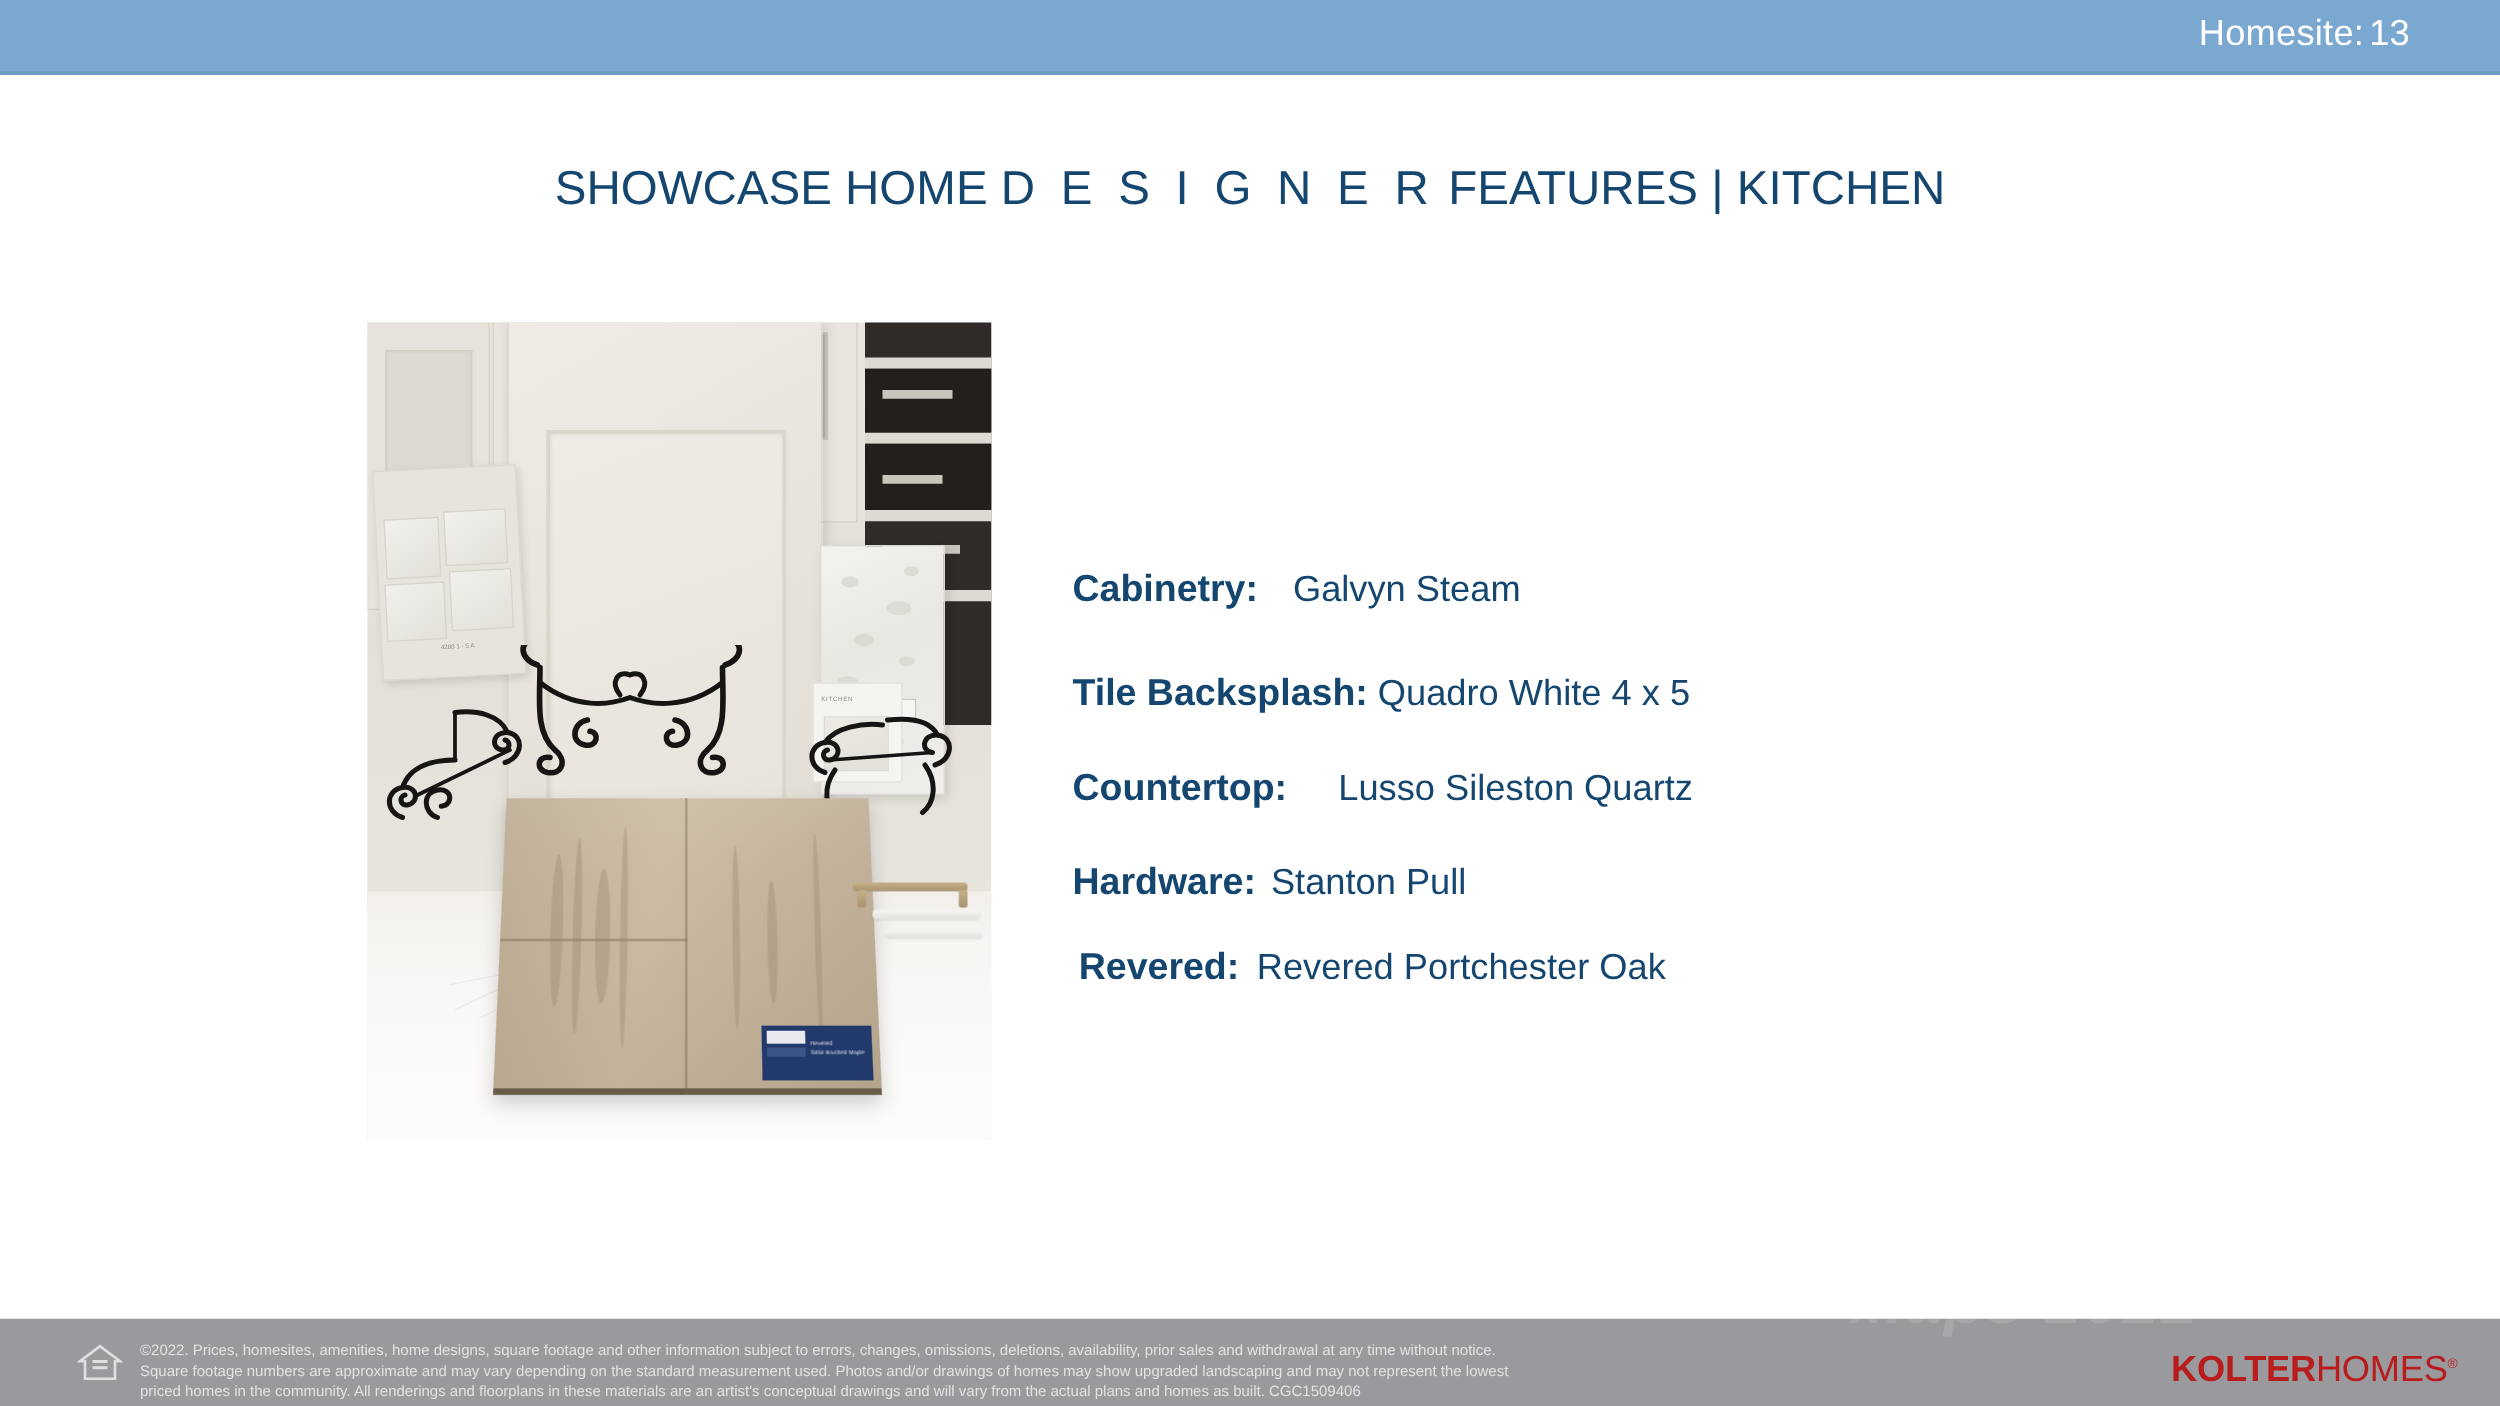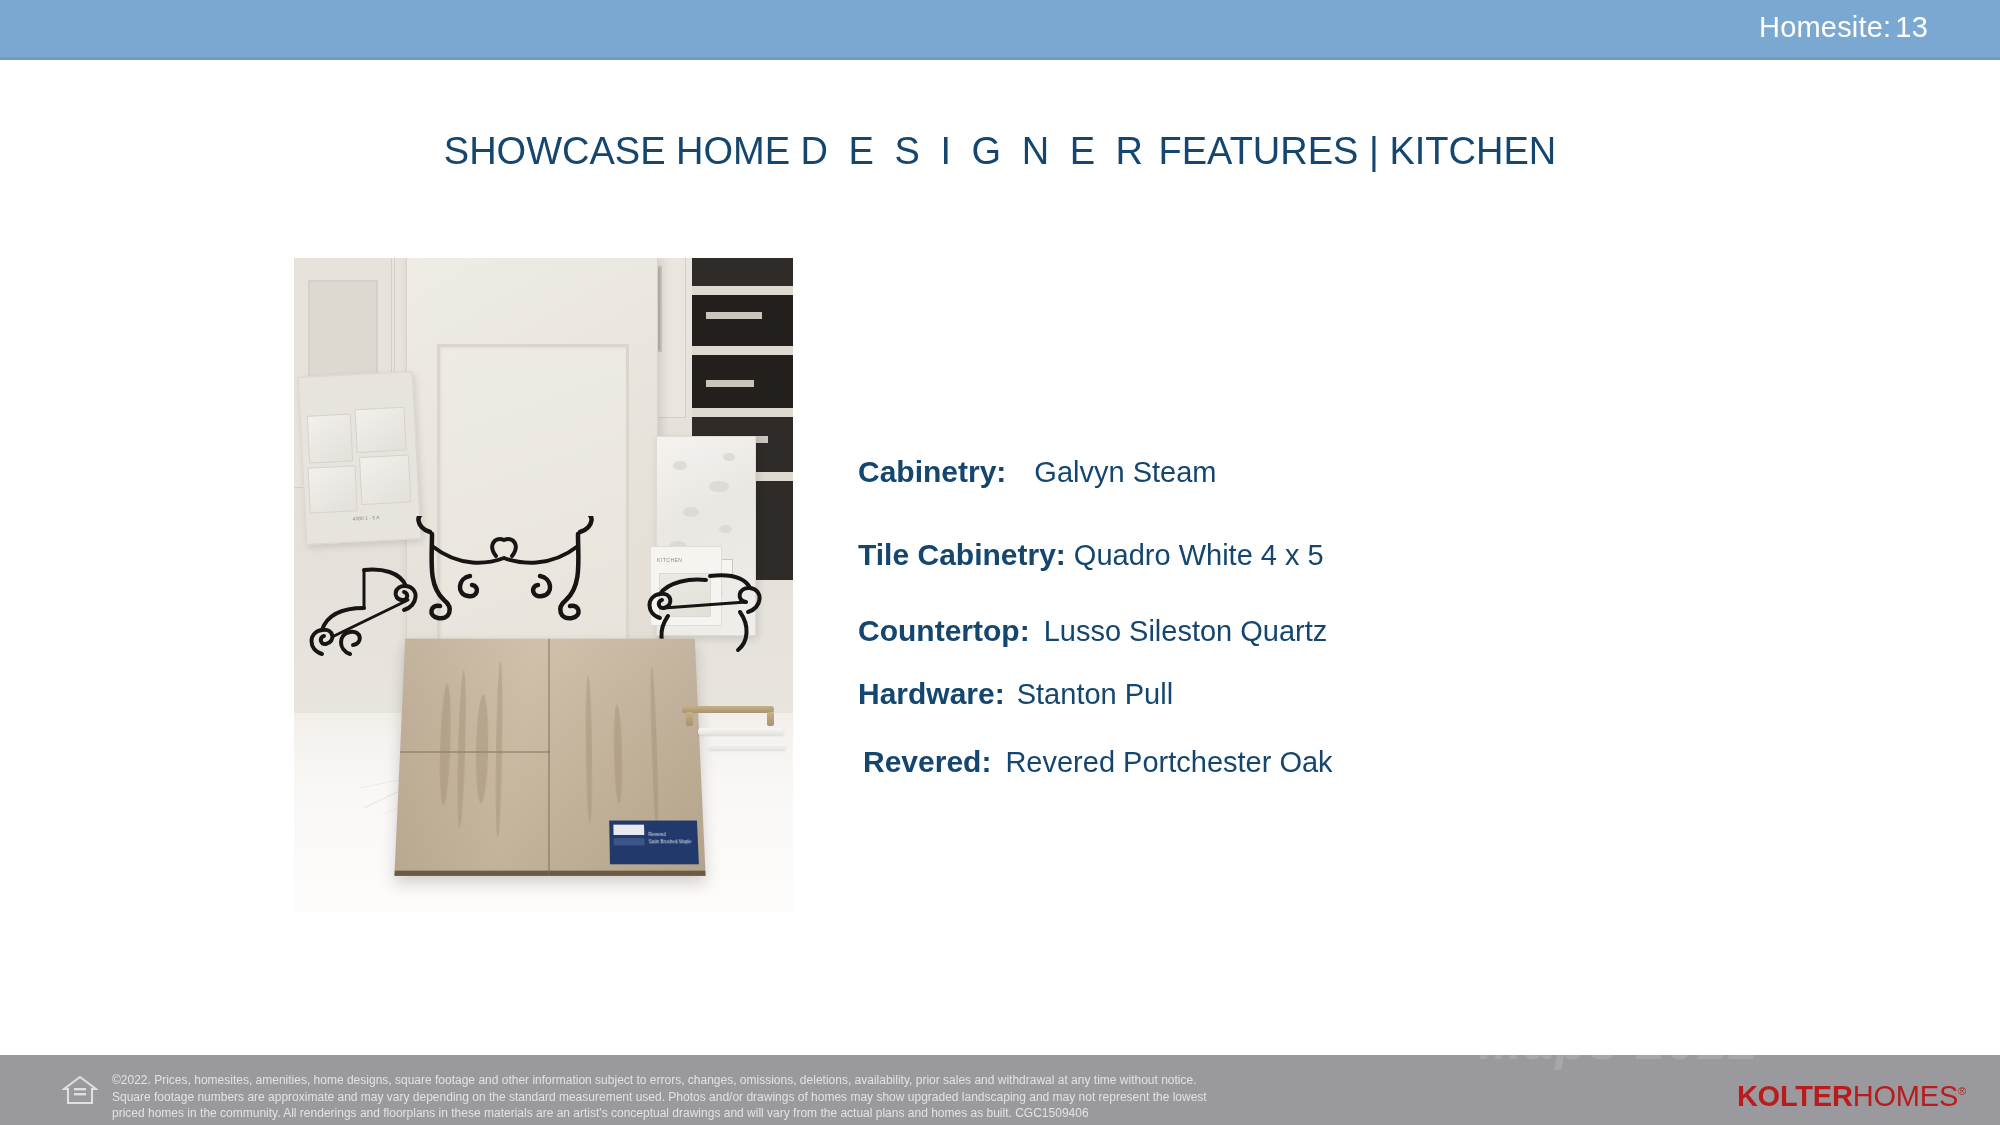--- a/index.html
+++ b/index.html
@@ -204,21 +204,21 @@
     display:flex; align-items:baseline; white-space:nowrap;
     color:#14466f;
   }
   .feature-label { font-weight:bold; font-size:30px; }
   .feature-value { font-size:29px; font-weight:400; }
 
   .fr-cabinetry      { margin-bottom:49px;align-items:center; }
   .fr-cabinetry .feature-value      { margin-left:28px; }
   .fr-backsplash     { margin-bottom:42px; }
   .fr-backsplash .feature-value     { margin-left:8px; }
-  .fr-countertop     { margin-bottom:29px; }
+  .fr-countertop     { margin-bottom:41px;gap:27px; }
   .fr-countertop .feature-value     { margin-left:14px; }
   .fr-hardware       { margin-bottom:34px; }
   .fr-hardware .feature-value       { margin-left:12px; }
   .fr-flooring       { padding-left:5px; }
   .fr-flooring .feature-value       { margin-left:14px; }
 
   
   .footer-band {
     position:absolute; left:0; top:1055px; width:2000px; height:70px;
     background:#9a9a9e; overflow:hidden;
@@ -391,21 +391,21 @@
 </div>
 
 <div class="features">
 
   <div class="feature-row fr-cabinetry">
     <span class="feature-label">Cabinetry:</span>
     <span class="feature-value">Galvyn Steam</span>
   </div>
 
   <div class="feature-row fr-backsplash">
-    <span class="feature-label">Tile Cabinetry:</span>
+    <span class="feature-label">Tile Backsplash:</span>
     <span class="feature-value">Quadro White 4 x 5</span>
   </div>
 
   <div class="feature-row fr-countertop">
     <span class="feature-label">Countertop:</span>
     <span class="feature-value">Lusso Sileston Quartz</span>
   </div>
 
   <div class="feature-row fr-hardware">
     <span class="feature-label">Hardware:</span>

